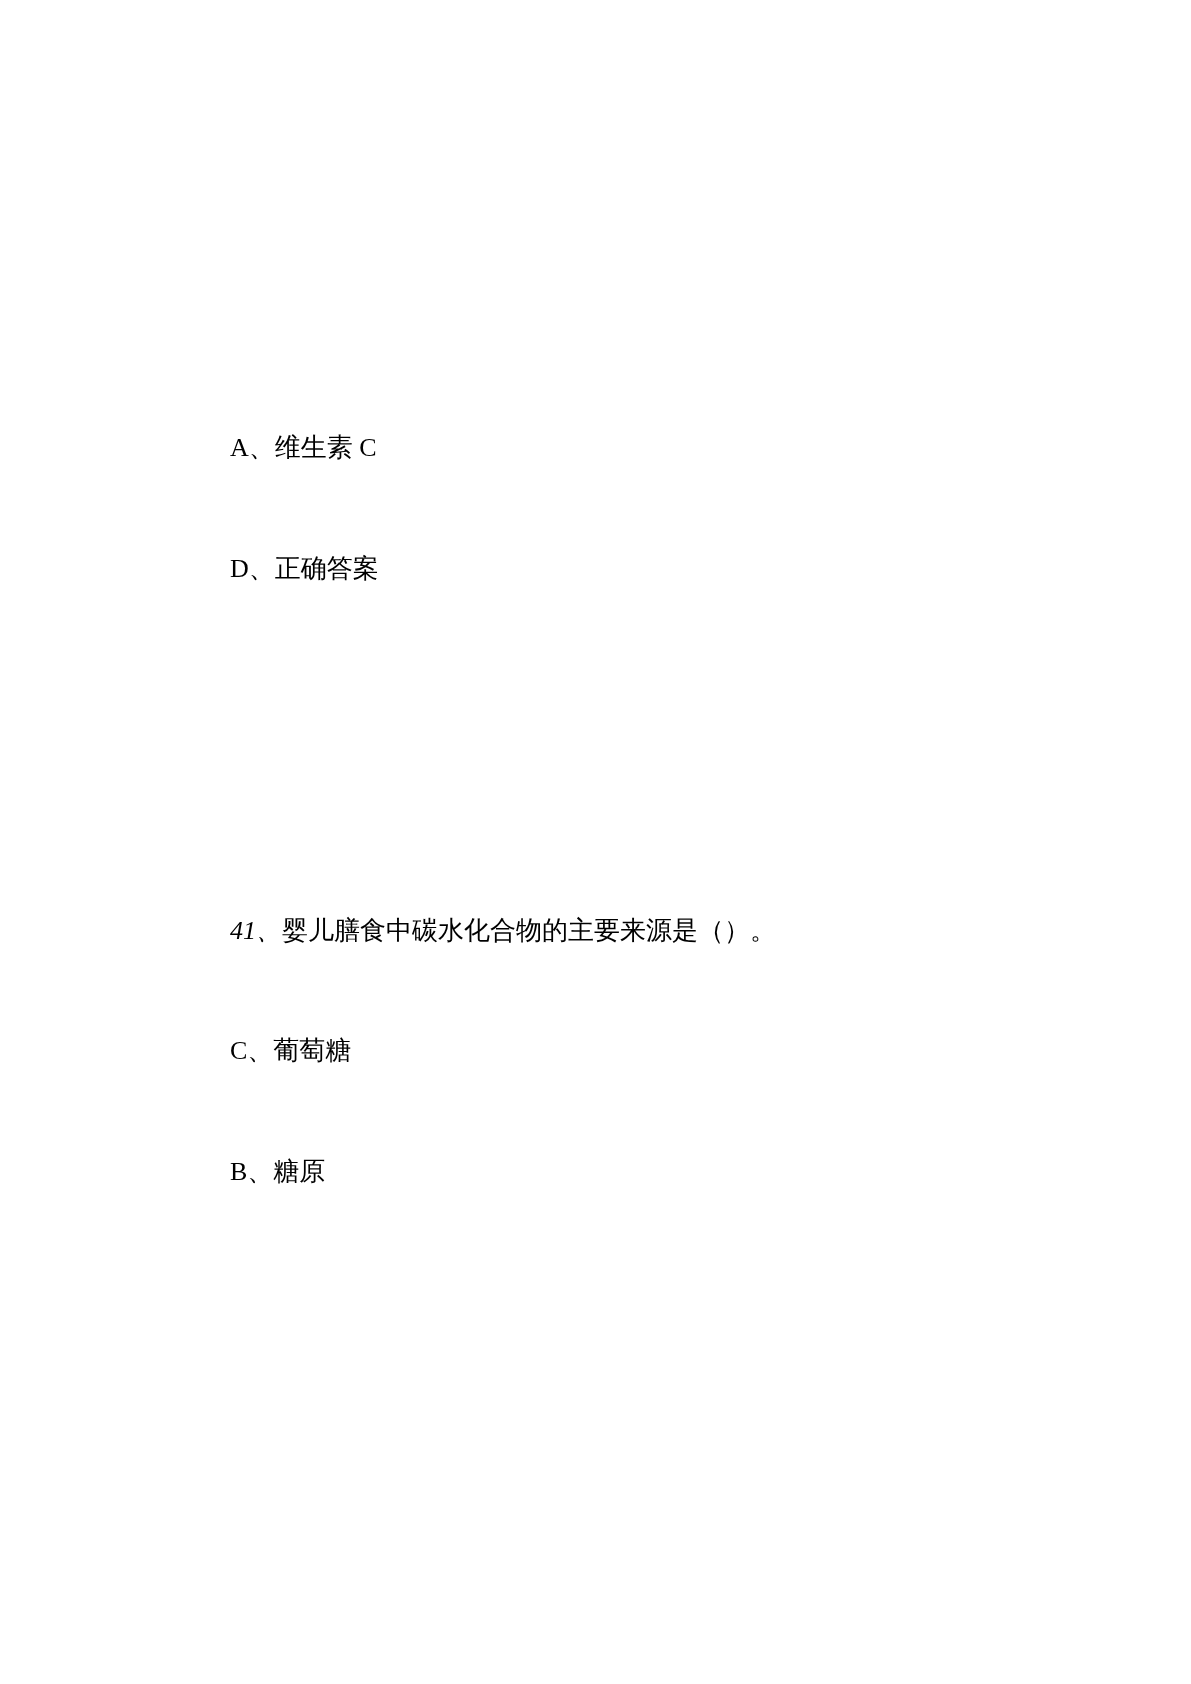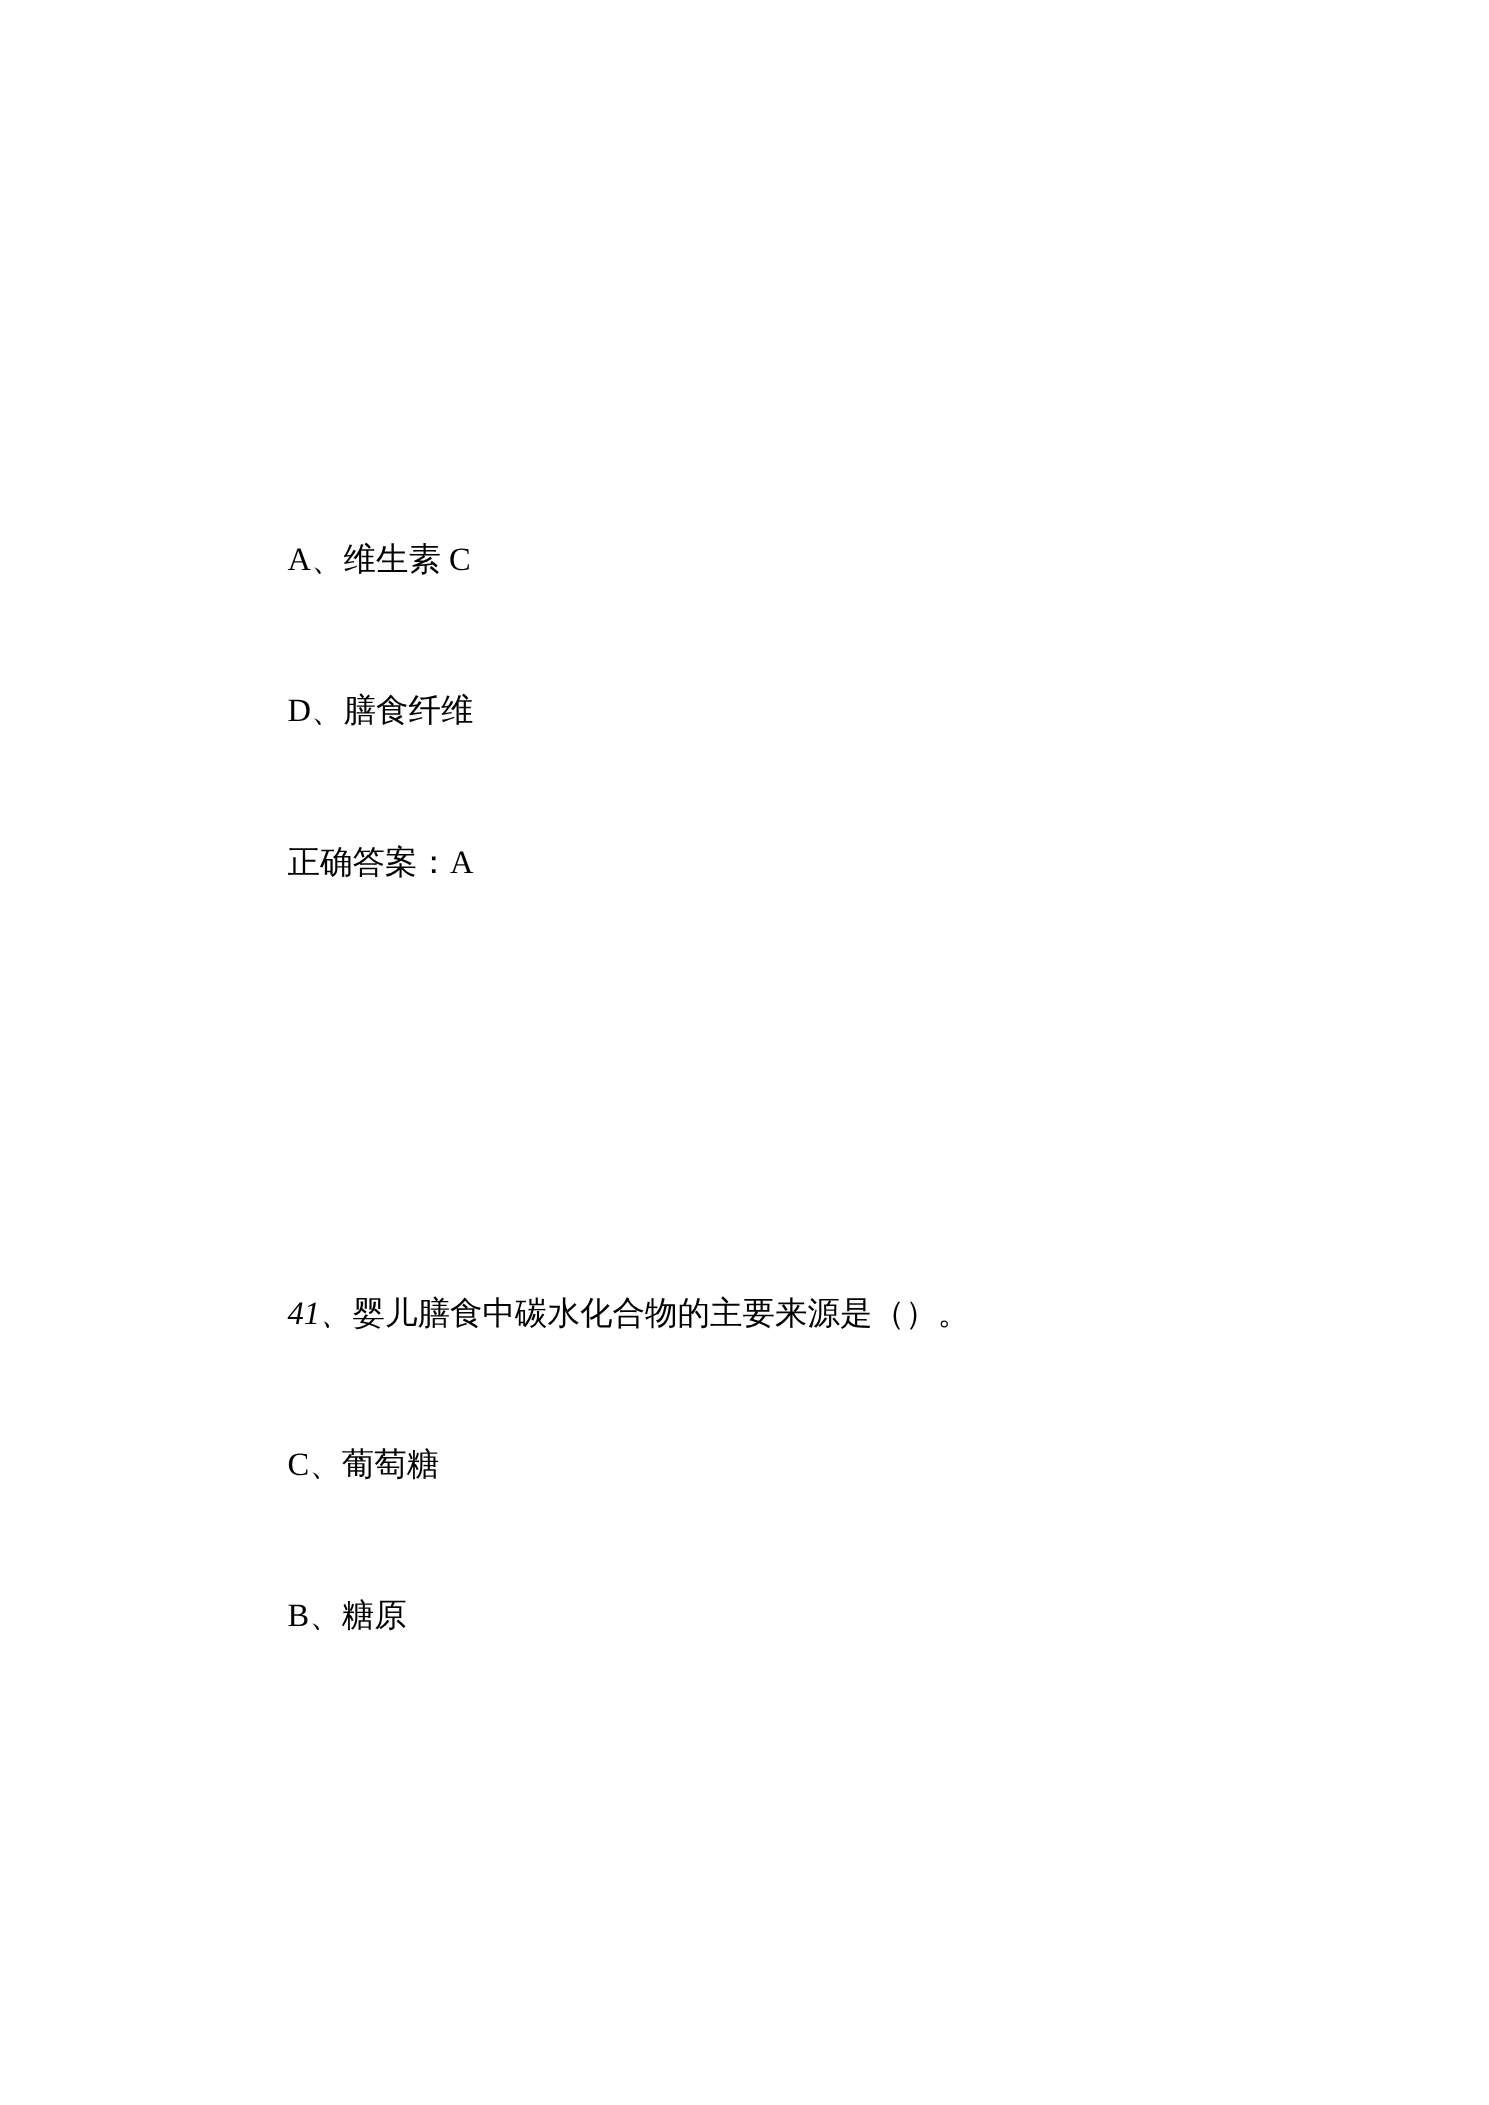--- a/index.html
+++ b/index.html
@@ -43,24 +43,21 @@
 
 <div class="page">
   <div class="content">
 
     
     <section>
       <div class="line">
         <span class="opt-label">A、</span><span class="opt-text">维生素 C</span>
       </div>
       <div class="line">
-        <span class="opt-label">D、</span><span class="opt-text">膳食纤维</span>
-      </div>
-      <div class="line">
-        <span class="ans-label">正确答案：</span><span class="ans-value">A</span>
+        <span class="opt-label">D、</span><span class="opt-text">正确答案</span>
       </div>
     </section>
 
     
     <section>
       <div class="line">
         <span class="q-number">41、</span><span class="q-stem">婴儿膳食中碳水化合物的主要来源是（）。</span>
       </div>
       <div class="line">
         <span class="opt-label">C、</span><span class="opt-text">葡萄糖</span>

